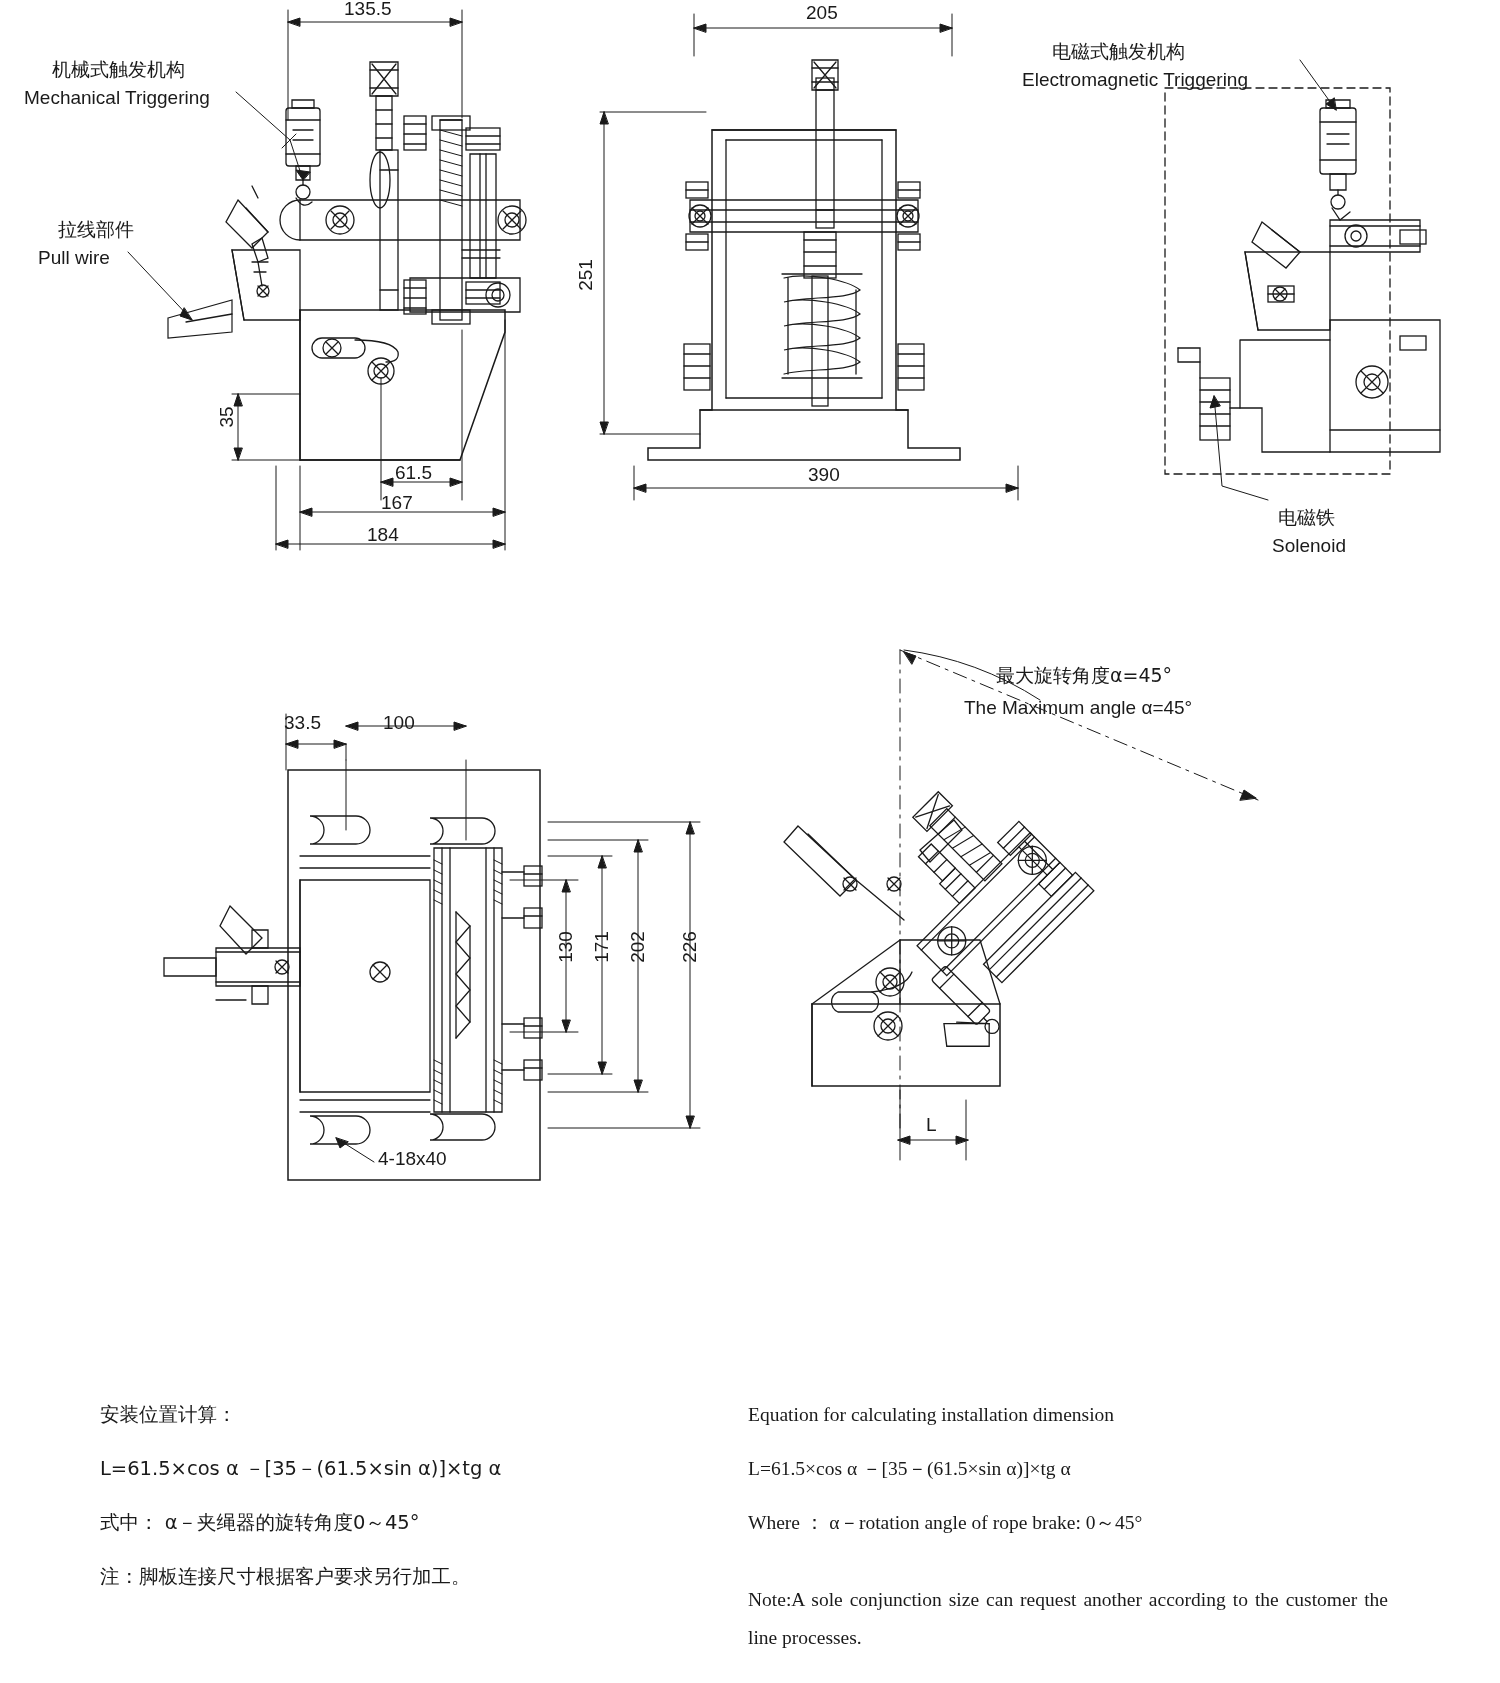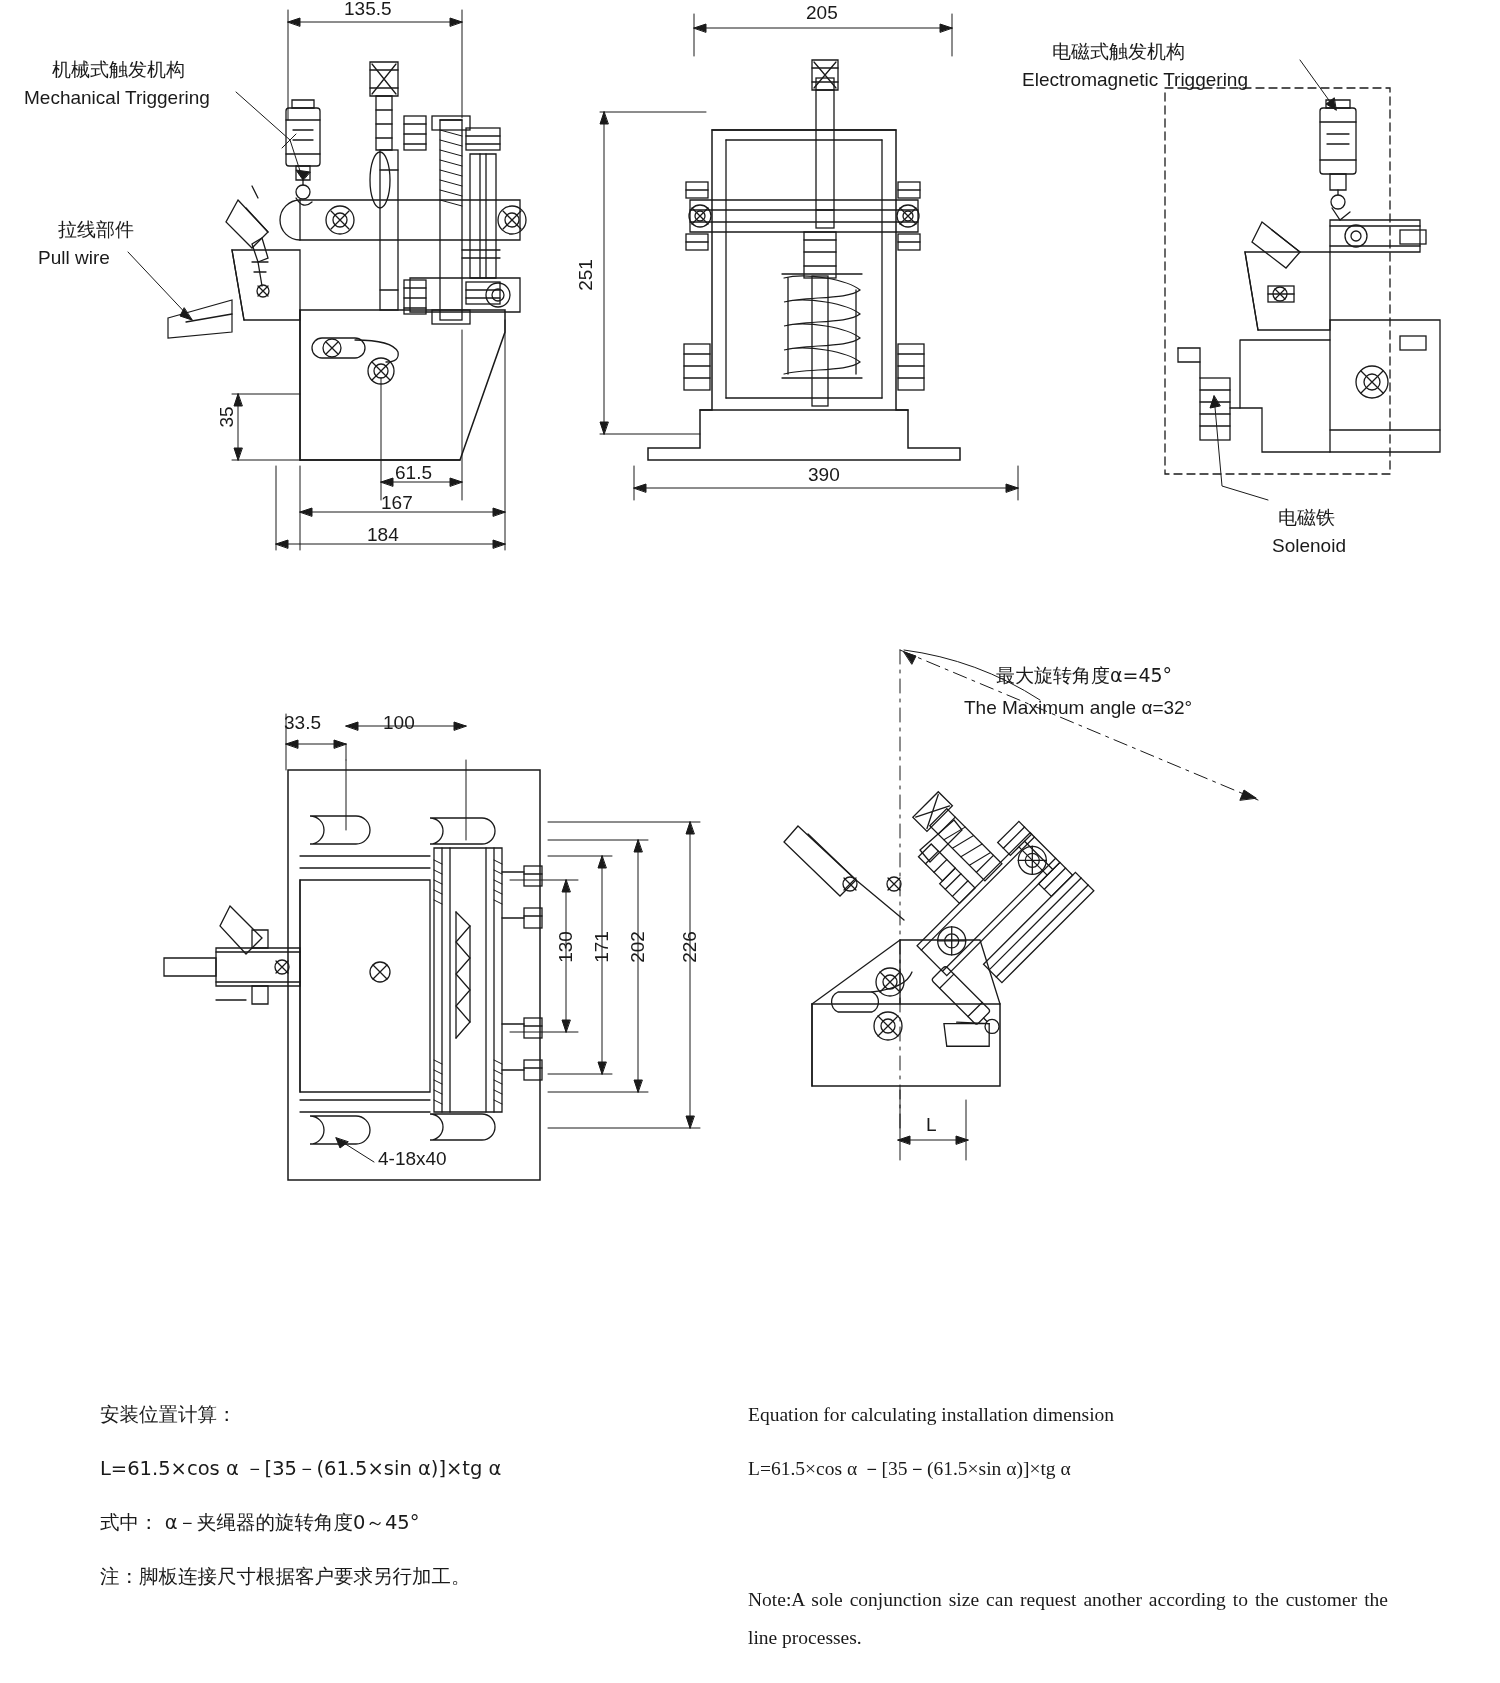--- a/index.html
+++ b/index.html
@@ -468,27 +468,28 @@
 
   <div class="dim" style="left:284px; top:712px;">33.5</div>
   <div class="dim" style="left:383px; top:712px;">100</div>
   <div class="dim rot" style="left:538px; top:936px; width:56px; text-align:center;">130</div>
   <div class="dim rot" style="left:574px; top:936px; width:56px; text-align:center;">171</div>
   <div class="dim rot" style="left:610px; top:936px; width:56px; text-align:center;">202</div>
   <div class="dim rot" style="left:662px; top:936px; width:56px; text-align:center;">226</div>
   <div class="dim" style="left:378px; top:1148px;">4-18x40</div>
 
   <div class="lbl cn" style="left:996px; top:664px;">最大旋转角度α=45°</div>
-  <div class="lbl" style="left:964px; top:696px;">The Maximum angle α=32°</div>
+  <div class="lbl" style="left:964px; top:696px;">The Maximum angle α=45°</div>
   <div class="dim" style="left:926px; top:1114px;">L</div>
 
   <div class="note cn" style="left:100px; top:1396px;">安装位置计算：</div>
   <div class="note cn" style="left:100px; top:1450px;">L=61.5×cos α －[35－(61.5×sin α)]×tg α</div>
   <div class="note cn" style="left:100px; top:1504px;">式中：  α－夹绳器的旋转角度0～45°</div>
   <div class="note en" style="left:748px; top:1396px;">Equation for calculating installation dimension</div>
 
   <div class="note cn" style="left:100px; top:1558px;">注：脚板连接尺寸根据客户要求另行加工。</div>
   <div class="note en" style="left:748px; top:1450px;">L=61.5×cos α －[35－(61.5×sin α)]×tg α</div>
+  <div class="note en" style="left:748px; top:1504px;">Where ：  α－rotation angle of rope brake: 0～45°</div>
   <div class="note en" style="left:748px; top:1552px;margin-top:29px;">
     <span class="w" style="text-align:justify;">Note:A sole conjunction size can request another according to the customer the line processes.</span>
   </div>
 
 </div>
 
 </body></html>

